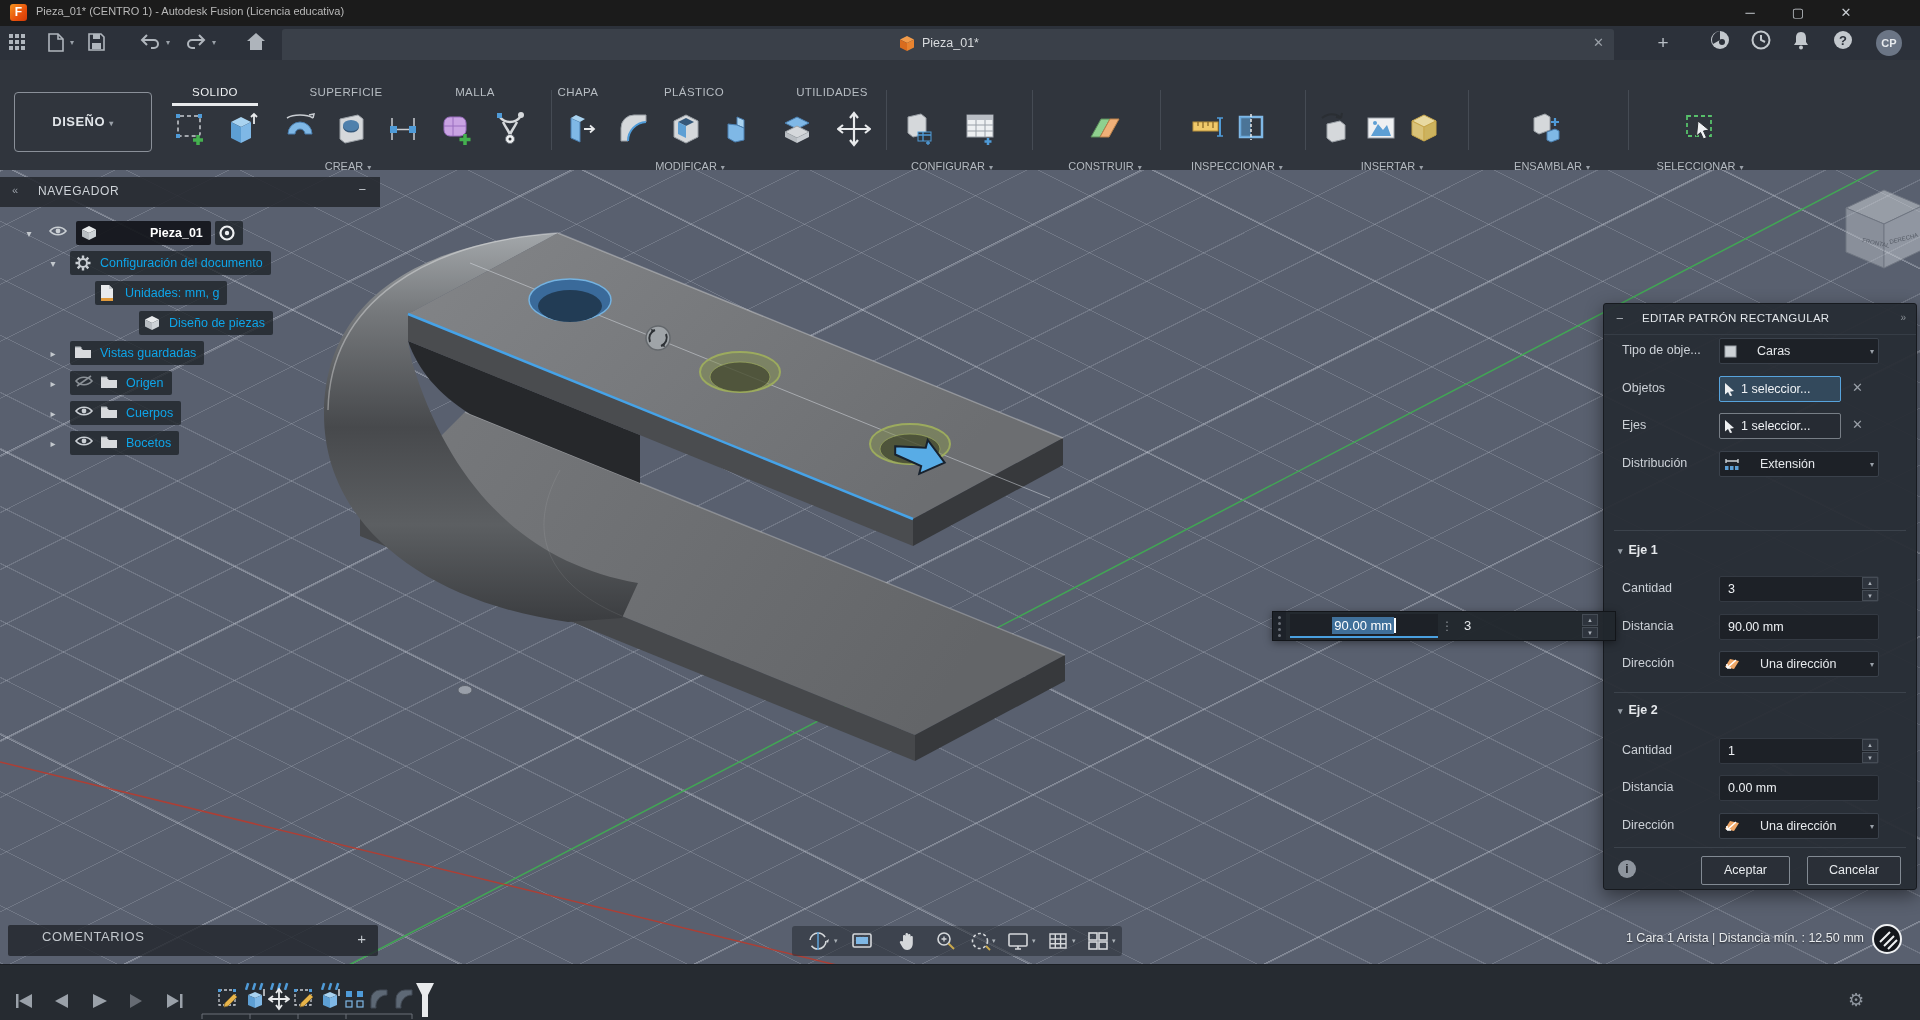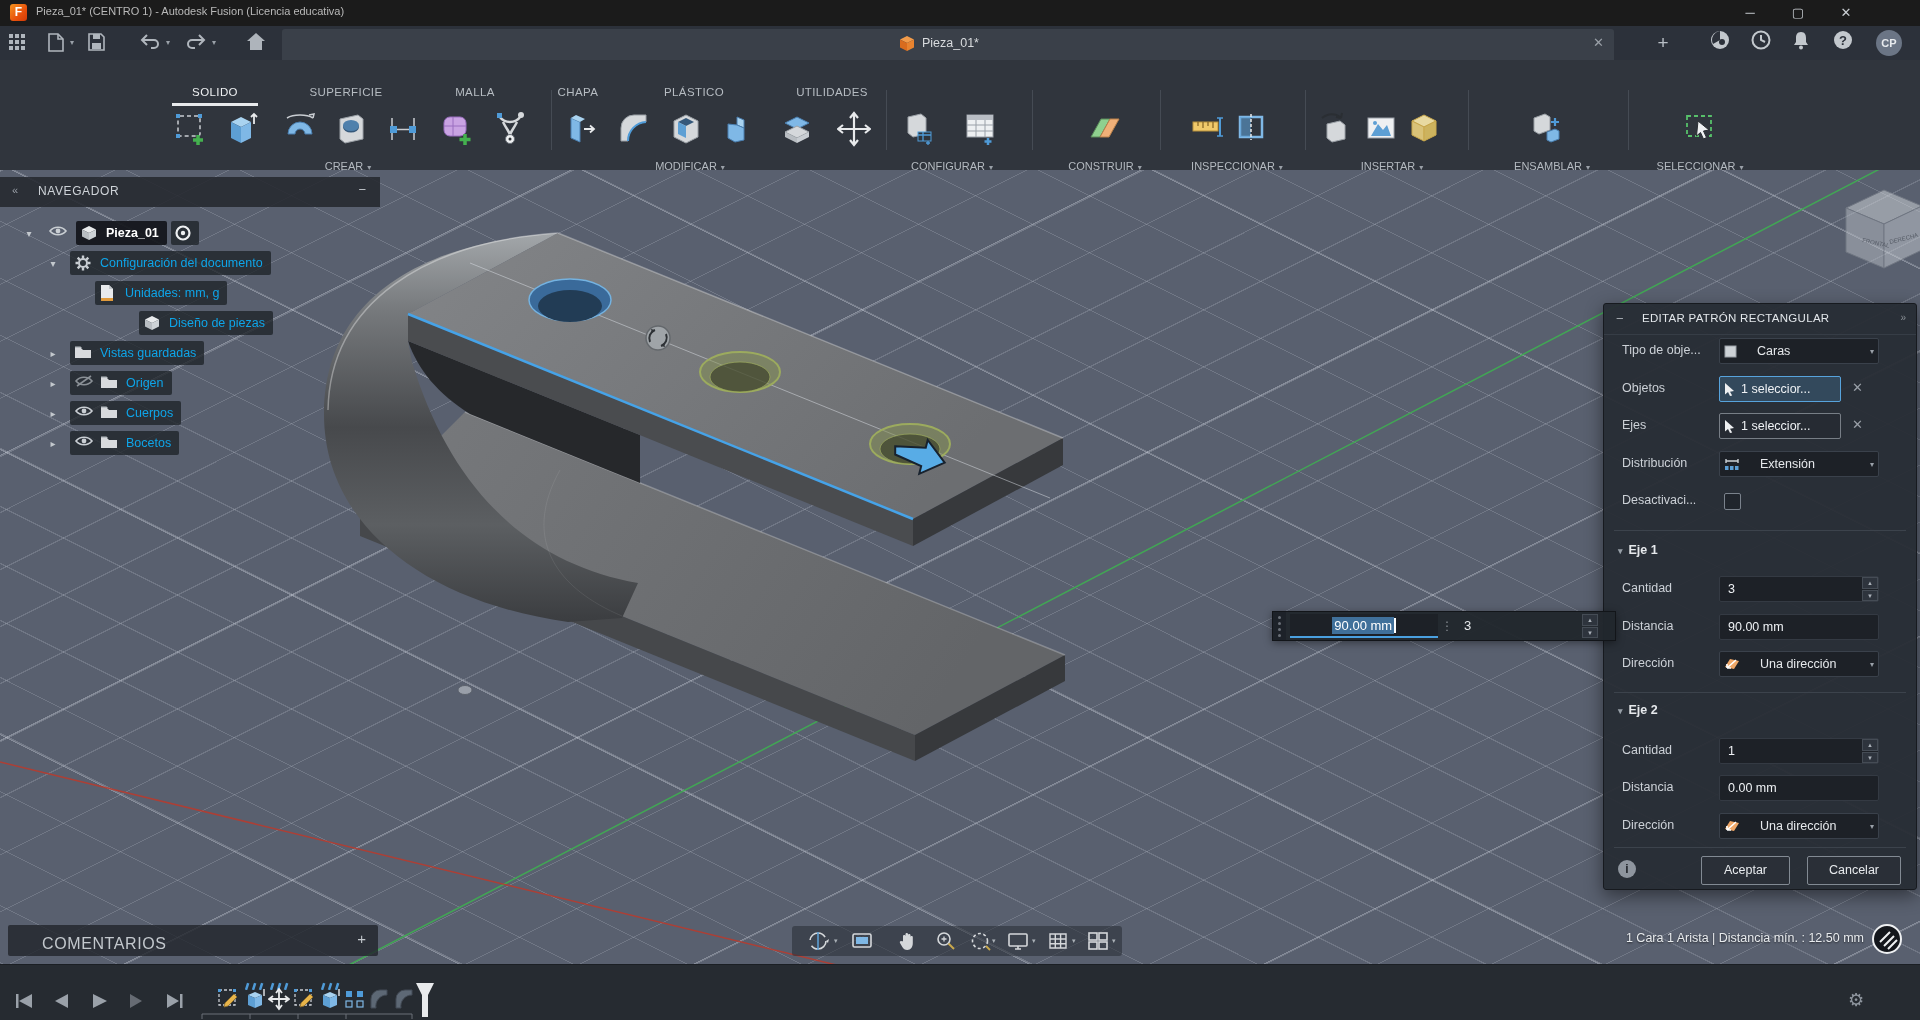--- a/index.html
+++ b/index.html
@@ -40,21 +40,21 @@
       repeating-linear-gradient(153.43deg, rgba(225,230,240,0.17) 0 1px, transparent 1px 51px),
       repeating-linear-gradient(26.57deg, rgba(225,230,240,0.17) 0 1px, transparent 1px 51px),
       repeating-linear-gradient(153.43deg, rgba(240,244,252,0.18) 0 2px, transparent 2px 255px),
       repeating-linear-gradient(26.57deg, rgba(240,244,252,0.18) 0 2px, transparent 2px 255px);}
   
   #navigator{position:absolute;left:0;top:177px;width:380px;}
   #nav-header{position:relative;width:380px;height:30px;background:rgba(36,40,47,0.88);color:#ced3d8;}
   #nav-header .t{position:absolute;left:38px;top:7px;font-size:12px;letter-spacing:.6px;}
   .navrow{position:absolute;height:24px;display:flex;align-items:center;}
   .chip{display:flex;align-items:center;background:rgba(30,34,40,0.78);border-radius:2px;padding:2px 8px 2px 4px;height:20px;}
-  .chip.sel{background:rgba(18,21,26,0.92);}
+  .chip.sel{background:rgba(18,21,26,0.92);gap:44px;}
   .nlabel{font-size:12.5px;color:#0ea5e9;margin-left:6px;white-space:nowrap;}
   .ncaret{color:#c3c8cd;font-size:10px;width:14px;text-align:center;}
   .nico{width:20px;height:18px;display:inline-block;}
   
   #dialog{position:absolute;left:1603px;top:303px;width:312px;height:585px;background:rgba(39,44,52,0.95);
       border:1px solid #171a1f;border-radius:3px;box-shadow:0 6px 18px rgba(0,0,0,.45);color:#dde1e6;}
   .dlg-row{position:absolute;left:0;width:312px;height:26px;}
   .dlg-label{position:absolute;left:18px;top:5px;font-size:12.5px;color:#ccd1d7;white-space:nowrap;}
   .dlg-drop{position:absolute;left:115px;top:0;width:160px;height:26px;background:#1d2127;border:1px solid #3a414b;
       border-radius:2px;display:flex;align-items:center;padding:0 4px;box-sizing:border-box;}
@@ -81,21 +81,21 @@
   #fi-handle{width:13px;height:28px;background:#1d2229;display:flex;flex-direction:column;align-items:center;justify-content:center;gap:3px;}
   #fi-handle i{width:3px;height:3px;border-radius:50%;background:#6a7078;}
   #fi-dist{margin-left:4px;width:148px;height:22px;background:#1d2127;border-bottom:2px solid #4aa0e0;
       display:flex;align-items:center;justify-content:center;}
   #fi-dist .selected{background:#40709a;color:#fff;font-size:13px;padding:1px 2px;}
   #fi-dist .caret-line{width:1.5px;height:15px;background:#fff;}
   #fi-dots{width:18px;text-align:center;color:#8a9096;font-size:12px;}
   #fi-count{width:118px;height:22px;color:#e8ebee;font-size:13px;line-height:22px;padding-left:8px;}
   
   #comments{position:absolute;left:8px;top:925px;width:370px;height:31px;background:rgba(32,36,43,0.8);border-radius:2px;}
-  #comments .t{position:absolute;left:34px;top:10px;font-size:16px;color:#c3c8cd;letter-spacing:.6px;}
+  #comments .t{position:absolute;left:34px;top:4px;font-size:13px;color:#c3c8cd;letter-spacing:.6px;}
   #comments .plus{position:absolute;right:12px;top:5px;font-size:15px;color:#c3c8cd;}
   #viewbar{position:absolute;left:792px;top:926px;width:330px;height:30px;background:rgba(38,43,51,0.55);border-radius:3px;}
   .vico{position:absolute;top:4px;width:24px;height:22px;}
   .vcaret{position:absolute;top:11px;font-size:7px;color:#aab0b6;}
   #statustext{position:absolute;right:56px;top:931px;font-size:12.5px;color:#e8ebee;text-shadow:0 1px 2px rgba(0,0,0,.6);}
   #zenbadge{position:absolute;left:1872px;top:924px;width:30px;height:30px;border-radius:50%;background:#14171c;
       border:2px solid #eef0f2;box-sizing:border-box;overflow:hidden;}
   #timeline{position:absolute;left:0;top:964px;width:1920px;height:56px;background:#262b31;border-top:1px solid #1b1f24;}
   .tico{position:absolute;top:22px;width:22px;height:24px;}
   .ticks{position:absolute;top:11px;width:20px;height:8px;}
@@ -197,20 +197,21 @@
     <span class="topico" style="left:1828px;">
       <svg width="22" height="22">
           <circle cx="11" cy="11" r="9" fill="#c3c8cd"></circle>
           <text x="11" y="16" text-anchor="middle" font-size="13" font-weight="bold" fill="#2c313a">?</text>
         </svg>
     </span>
     <span class="avatar">CP</span>
   </div>
 
   <div id="ribbon">
+    <div id="diseno-btn"><span>DISEÑO</span> <span class="caret-s">▾</span></div>
 
     <span class="rtab active" style="left:215px;">SOLIDO</span>
     <span class="rtab" style="left:346px;">SUPERFICIE</span>
     <span class="rtab" style="left:475px;">MALLA</span>
     <span class="rtab" style="left:578px;">CHAPA</span>
     <span class="rtab" style="left:694px;">PLÁSTICO</span>
     <span class="rtab" style="left:832px;">UTILIDADES</span>
     <div id="tab-indicator"></div>
 
     <span class="ric" style="left:173px;"><svg width="34" height="38">
@@ -635,24 +636,20 @@
             <path d="M2,2 v4 M14,2 v4 M2,4 h12" stroke="#cdd2d6" stroke-width="1.4" fill="none"></path>
             <rect x="1" y="9" width="3.5" height="4" fill="#5d9fd4"></rect>
             <rect x="6" y="9" width="3.5" height="4" fill="#5d9fd4"></rect>
             <rect x="11" y="9" width="3.5" height="4" fill="#5d9fd4"></rect>
           </svg>
         <span class="v">Extensión</span>
           <span class="c">▾</span>
       </div>
     </div>
 
-    <div class="dlg-row" style="top:184px;">
-      <span class="dlg-label">Desactivaci...</span>
-      <span style="position:absolute;left:120px;top:5px;width:15px;height:15px;border:1.5px solid #7a828c;background:#20252c;border-radius:2px;"></span>
-    </div>
 
     <div class="dlg-sep" style="top:226px;"></div>
     <div class="sect" style="top:239px;"><span class="ncaret">▾</span><span>Eje 1</span></div>
 
     <div class="dlg-row" style="top:272px;">
       <span class="dlg-label">Cantidad</span>
       <span class="dlg-num">3</span>
       <span class="spin">
           <div>▲</div>
           <div>▼</div>

